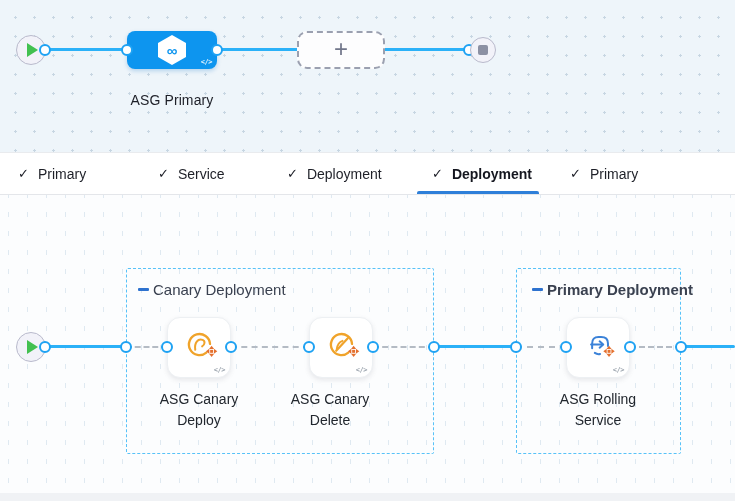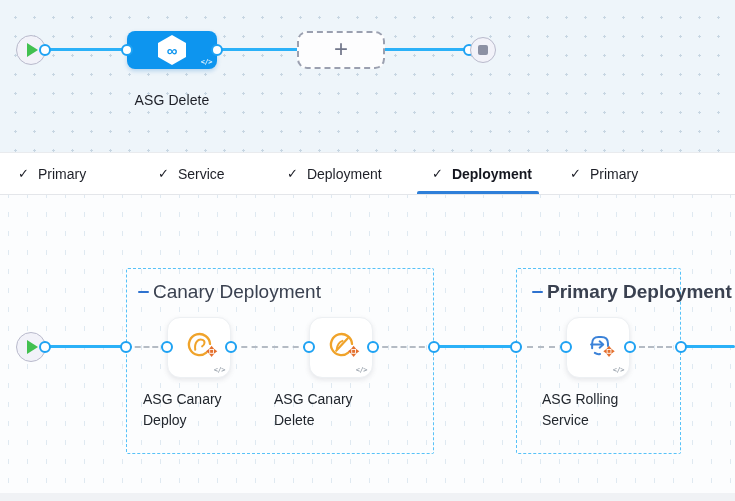--- a/index.html
+++ b/index.html
@@ -57,29 +57,29 @@
     border-top:1px solid #e9ebee;border-bottom:1px solid #e4e6ea;box-sizing:border-box;}
   .tab{position:absolute;top:0;height:100%;display:flex;align-items:center;cursor:pointer;
     font-size:14px;color:#1e2028;}
   .tab .chk{font-size:13px;font-weight:700;margin-right:9px;color:#191b24;}
   .tab.active{font-weight:700;color:#14161f;}
   .tab-underline{position:absolute;left:417px;bottom:0;width:122px;height:3px;
     background:#2e7fd9;border-radius:2px 2px 0 0;}
 
   
   .group{position:absolute;border:1.5px dashed #57c2f8;box-sizing:border-box;border-radius:2px;}
-  .group-title{position:absolute;display:flex;align-items:center;font-size:19px;
+  .group-title{position:absolute;display:flex;align-items:center;font-size:15px;
     font-weight:500;color:#3a4150;white-space:nowrap;}
   .group-title .dash{width:11px;height:2.5px;background:#2e72cf;margin-right:4px;border-radius:1px;}
 
   .step-card{position:absolute;width:64px;height:61px;background:#fff;border-radius:13px;
     border:1px solid #edf0f3;box-sizing:border-box;cursor:pointer;
     box-shadow:0 2px 5px rgba(96,97,112,.14);}
   .step-card svg{position:absolute;left:13px;top:7px;}
-  .step-label{position:absolute;width:112px;font-size:14px;line-height:21px;
+  .step-label{position:absolute;width:112px;text-align:center;font-size:14px;line-height:21px;
     color:#22272e;font-weight:500;}
 
   .hscroll{position:absolute;left:0;top:493px;width:735px;height:8px;background:#f0f2f5;}
 </style>
 </head>
 <body>
 
 <div class="screen">
 
   <div class="stage-canvas">
@@ -91,21 +91,21 @@
     <div class="port" style="left:39px;top:44px;"></div>
 
     <div class="stage-node">
       <div class="hexagon">
           <span>∞</span>
         </div>
       <div class="code-badge">&lt;/&gt;</div>
     </div>
     <div class="port" style="left:121px;top:44px;"></div>
     <div class="port" style="left:211px;top:44px;"></div>
-    <div class="node-label" style="left:117px;top:92px;">ASG Delete</div>
+    <div class="node-label" style="left:117px;top:92px;">ASG Primary</div>
 
     <div class="add-stage">
       <span>+</span>
     </div>
 
     <div class="port" style="left:463px;top:44px;"></div>
     <div class="round-node" style="left:470px;top:37px;width:26px;height:26px;">
       <div class="stop-sq"></div>
     </div>
   </div>

